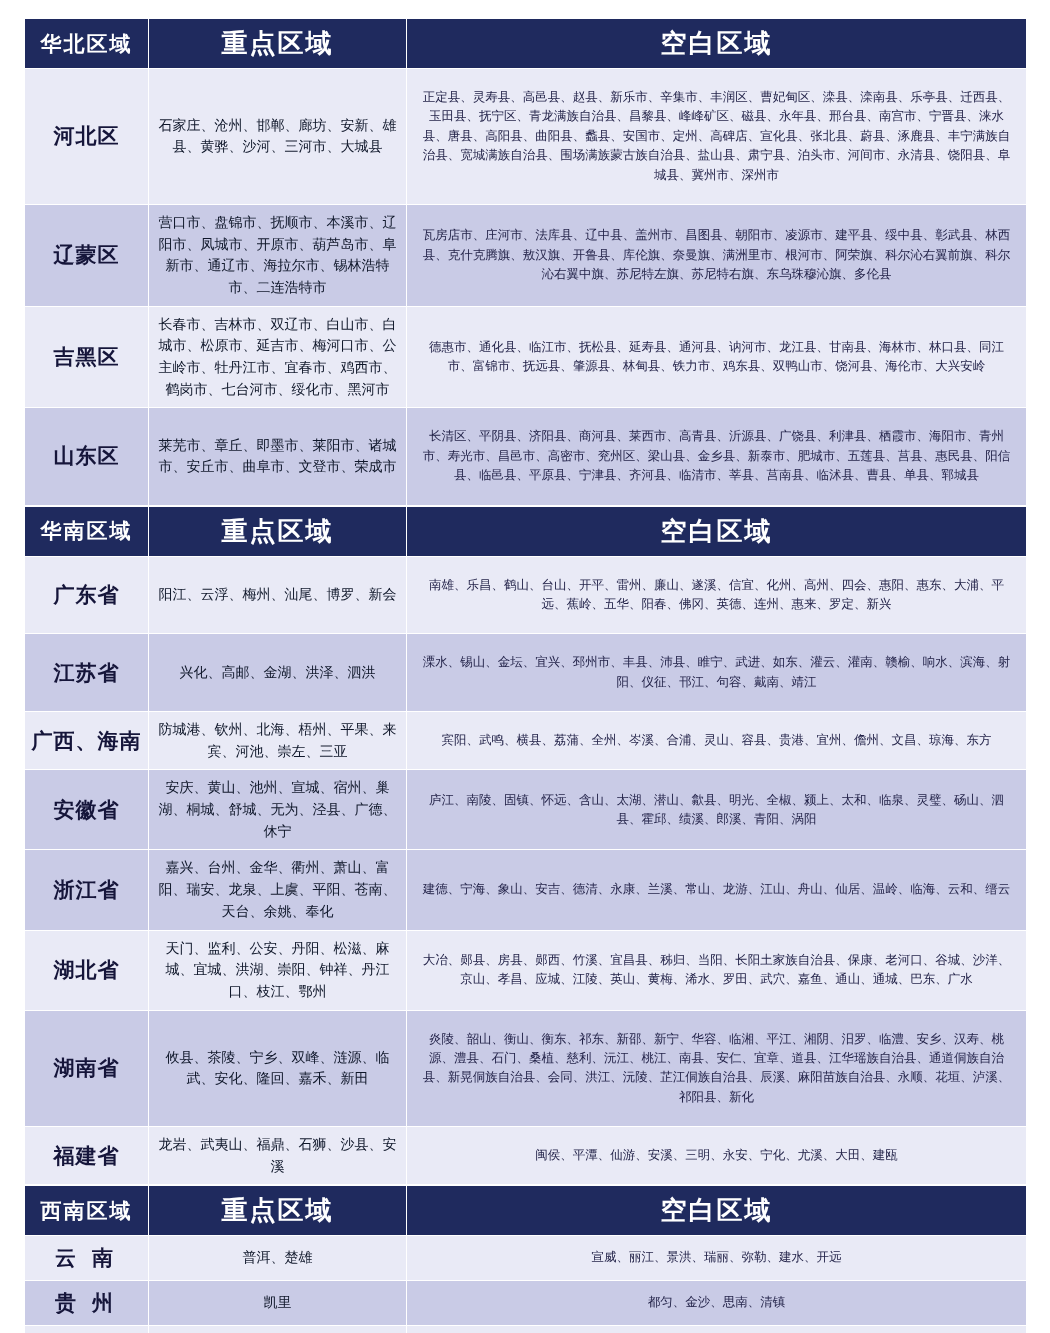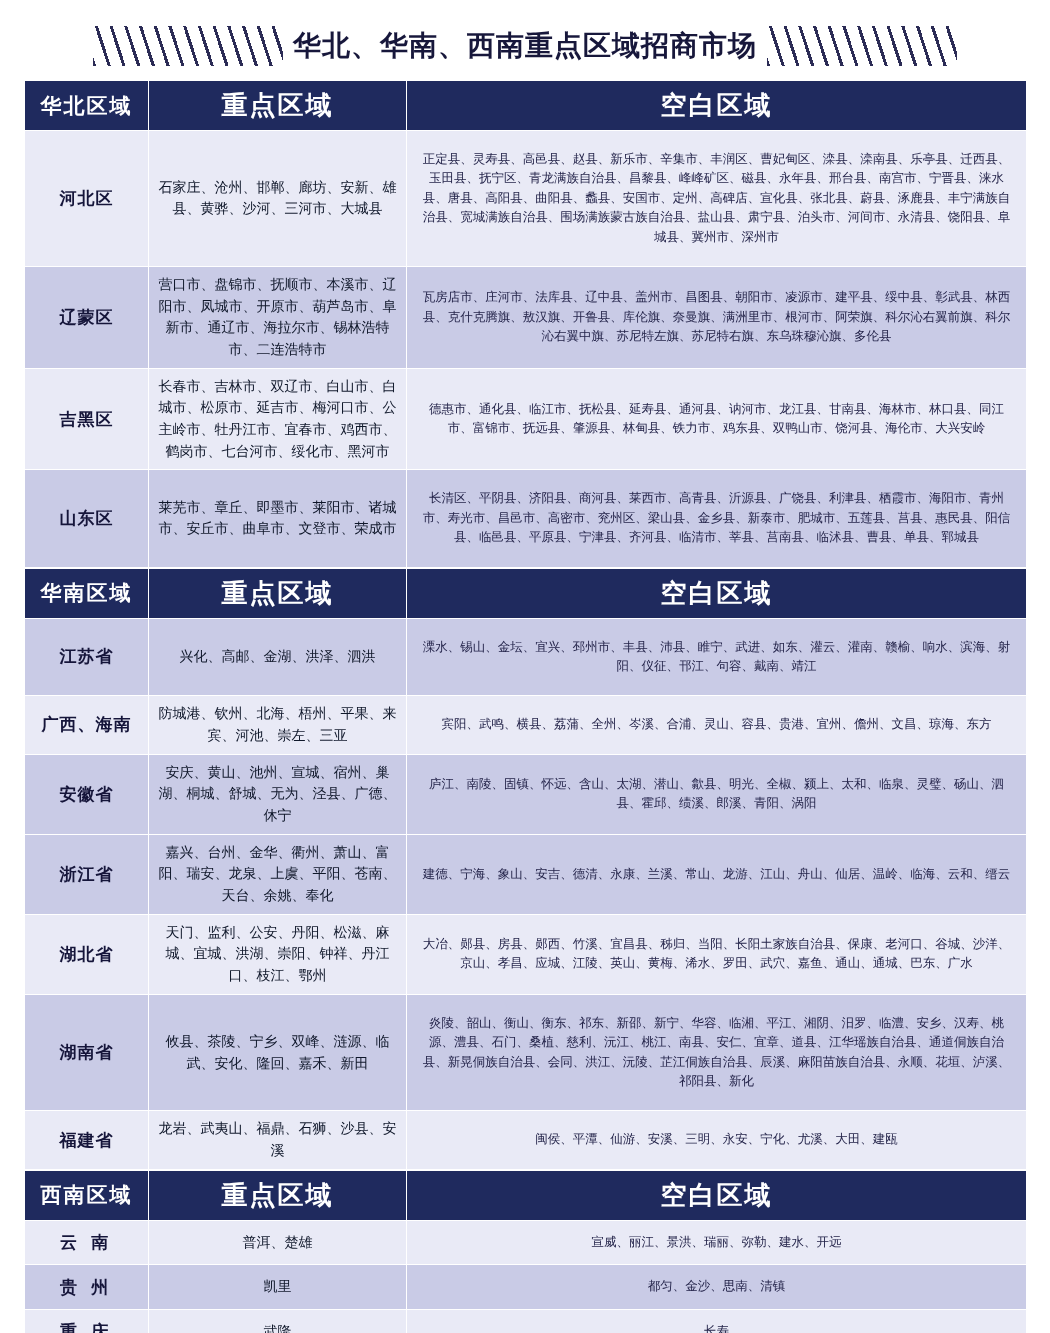--- a/index.html
+++ b/index.html
@@ -35,44 +35,39 @@
   }
   .band td.region{font-size:21px;}
   .c1{width:124px;}
   .c2{width:258px;}
   .c3{width:620px;}
 
   .r-light td{background:#e9eaf6;}
   .r-dark td{background:#c9cbe6;}
 
   .cell-name{
-    text-align:center;font-weight:bold;font-size:17px;color:#15153a;
-    padding:6px 4px;letter-spacing:1px;font-family:Liberation Serif, serif;
+    text-align:center;font-weight:bold;font-size:21px;color:#15153a;
+    padding:6px 4px;letter-spacing:1px;
   }
   .cell-key{
     text-align:center;font-size:14px;color:#0f172a;line-height:1.55;
     padding:7px 8px;
   }
   .cell-blank{
     text-align:center;font-size:12.5px;color:#24244a;line-height:1.55;
     padding:19px 10px;
   }
   .sw .cell-name{letter-spacing:5px;}
   .sw .cell-key,.sw .cell-blank{padding:12px 8px;line-height:1.4;}
 </style>
 </head>
 <body>
 
 <div class="page">
 
-  <div class="title-row">
-    <div class="hatch"></div>
-    <div class="doc-title">华北、华南、西南重点区域招商市场</div>
-    <div class="hatch right"></div>
-  </div>
 
   <table>
     <colgroup>
         <col class="c1">
         <col class="c2">
         <col class="c3">
       </colgroup>
     <tbody>
       <tr class="band">
         <td class="region">华北区域</td>
@@ -107,20 +102,25 @@
         <col class="c1">
         <col class="c2">
         <col class="c3">
       </colgroup>
     <tbody>
       <tr class="band">
         <td class="region">华南区域</td>
         <td>重点区域</td>
         <td>空白区域</td>
       </tr>
+      <tr class="r-light">
+        <td class="cell-name">广东省</td>
+        <td class="cell-key">阳江、云浮、梅州、汕尾、博罗、新会</td>
+        <td class="cell-blank">南雄、乐昌、鹤山、台山、开平、雷州、廉山、遂溪、信宜、化州、高州、四会、惠阳、惠东、大浦、平远、蕉岭、五华、阳春、佛冈、英德、连州、惠来、罗定、新兴</td>
+      </tr>
       <tr class="r-dark">
         <td class="cell-name">江苏省</td>
         <td class="cell-key">兴化、高邮、金湖、洪泽、泗洪</td>
         <td class="cell-blank">溧水、锡山、金坛、宜兴、邳州市、丰县、沛县、睢宁、武进、如东、灌云、灌南、赣榆、响水、滨海、射阳、仪征、邗江、句容、戴南、靖江</td>
       </tr>
       <tr class="r-light">
         <td class="cell-name">广西、海南</td>
         <td class="cell-key">防城港、钦州、北海、梧州、平果、来宾、河池、崇左、三亚</td>
         <td class="cell-blank">宾阳、武鸣、横县、荔蒲、全州、岑溪、合浦、灵山、容县、贵港、宜州、儋州、文昌、琼海、东方</td>
       </tr>

